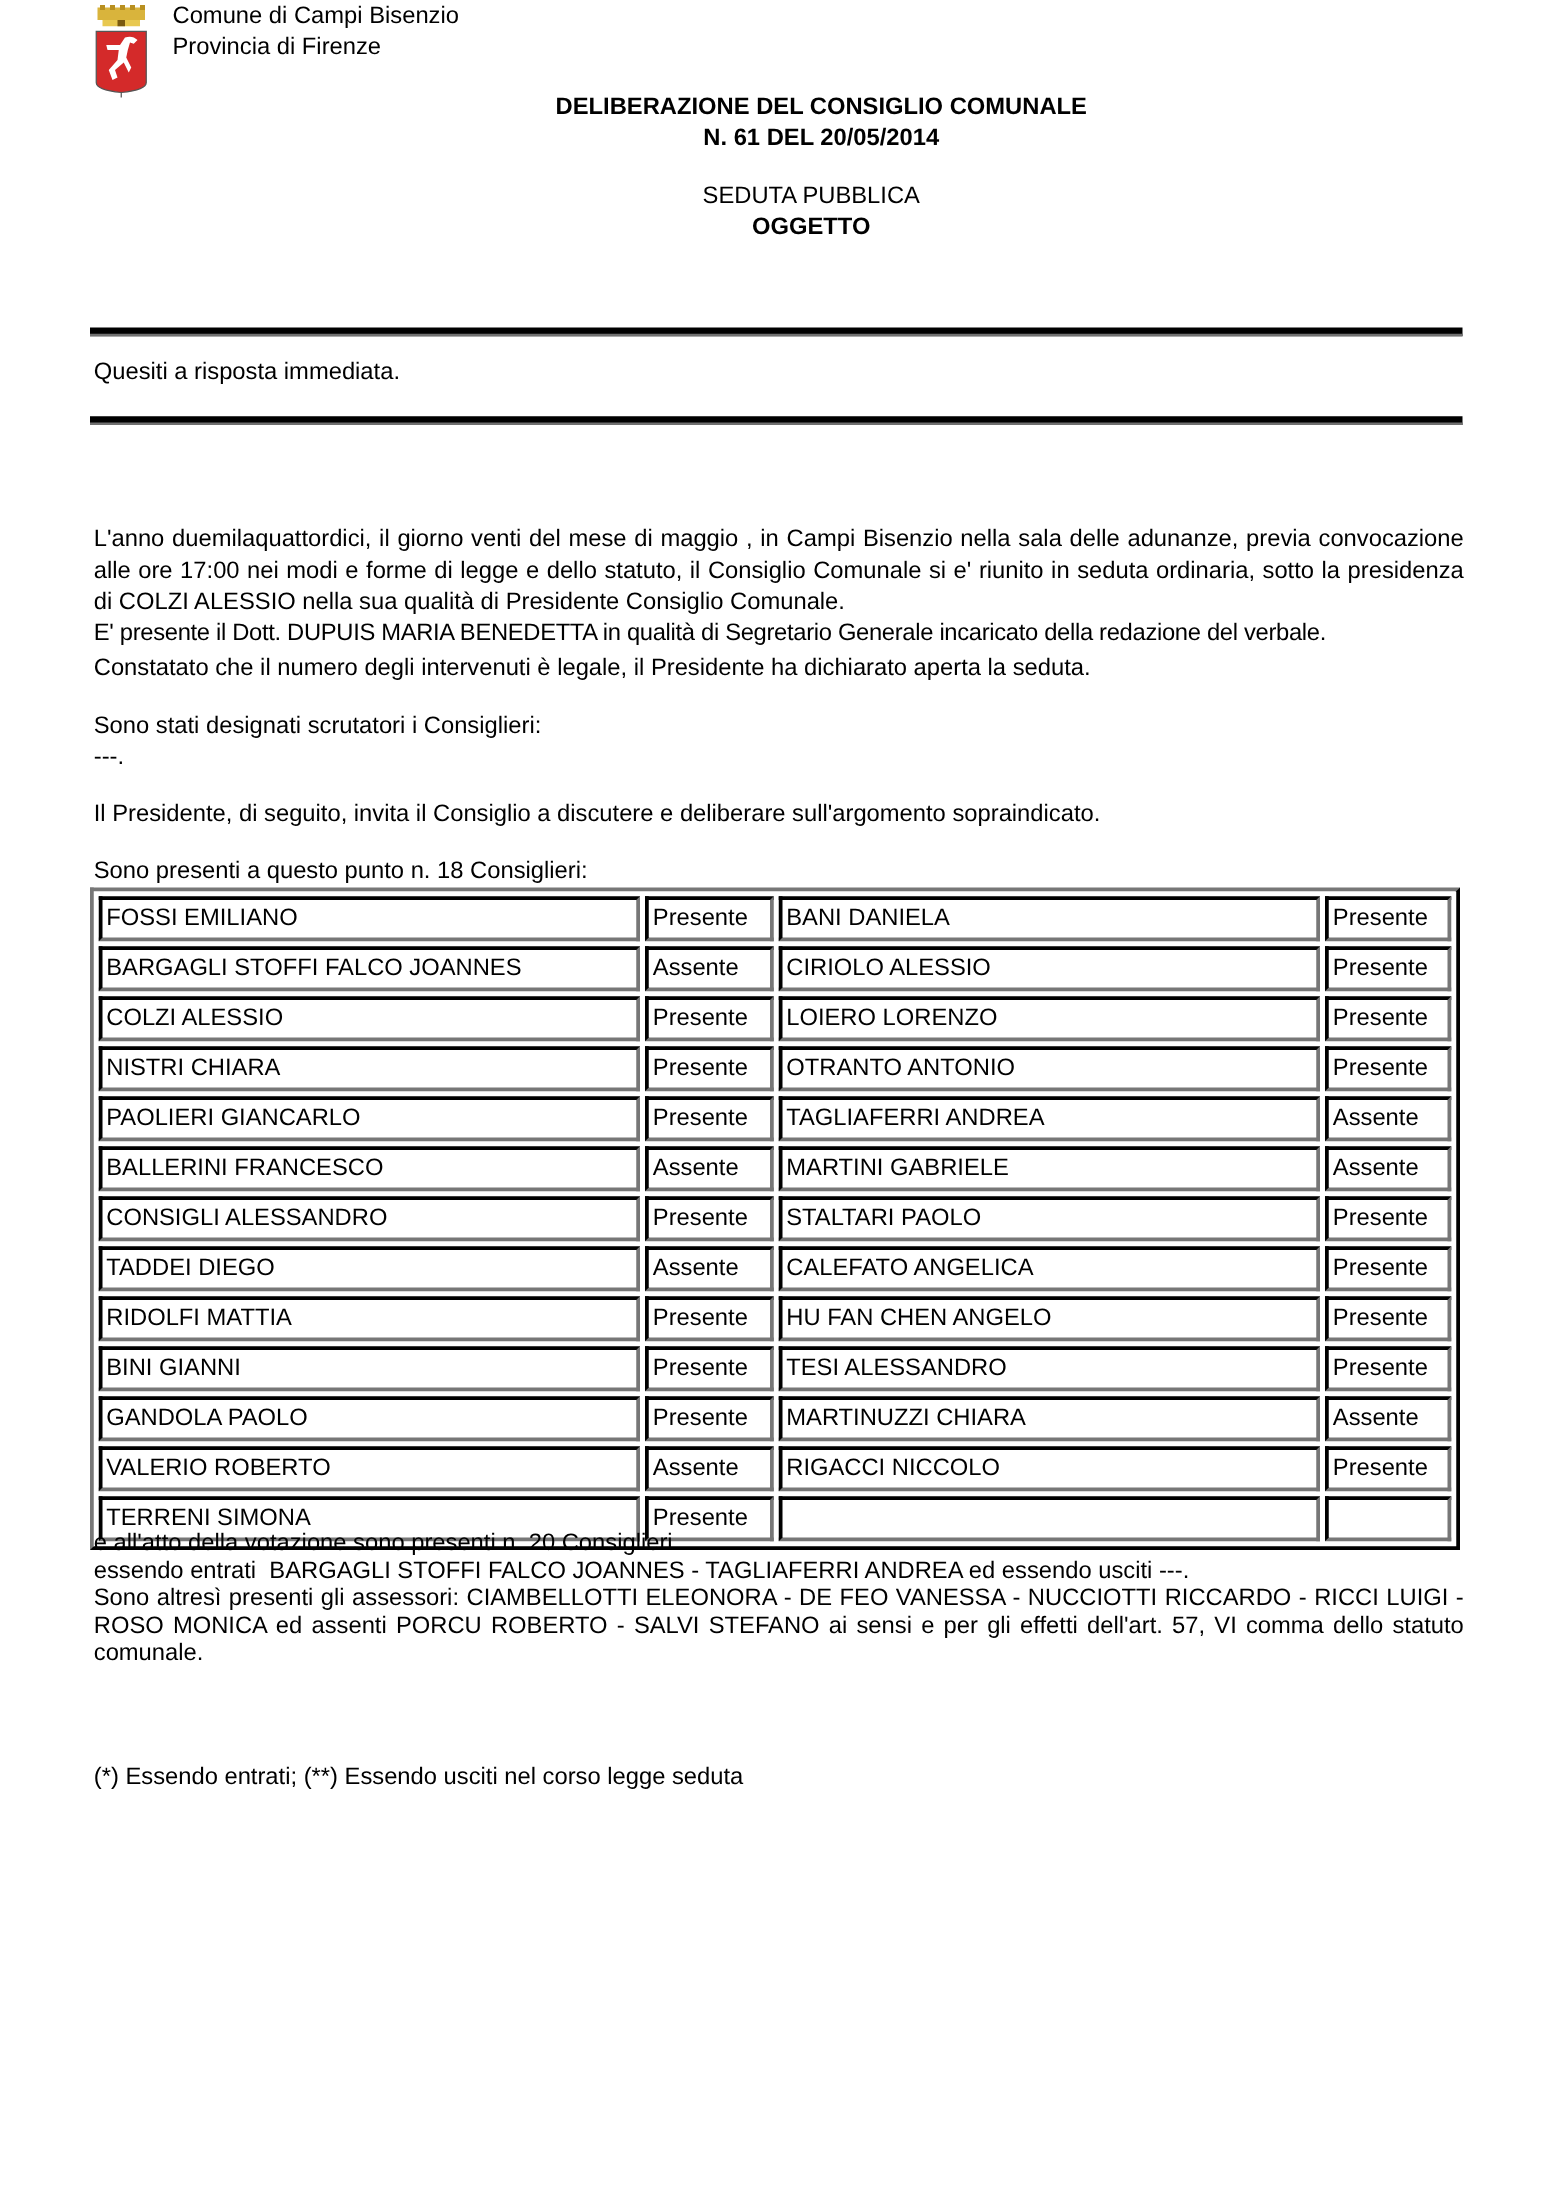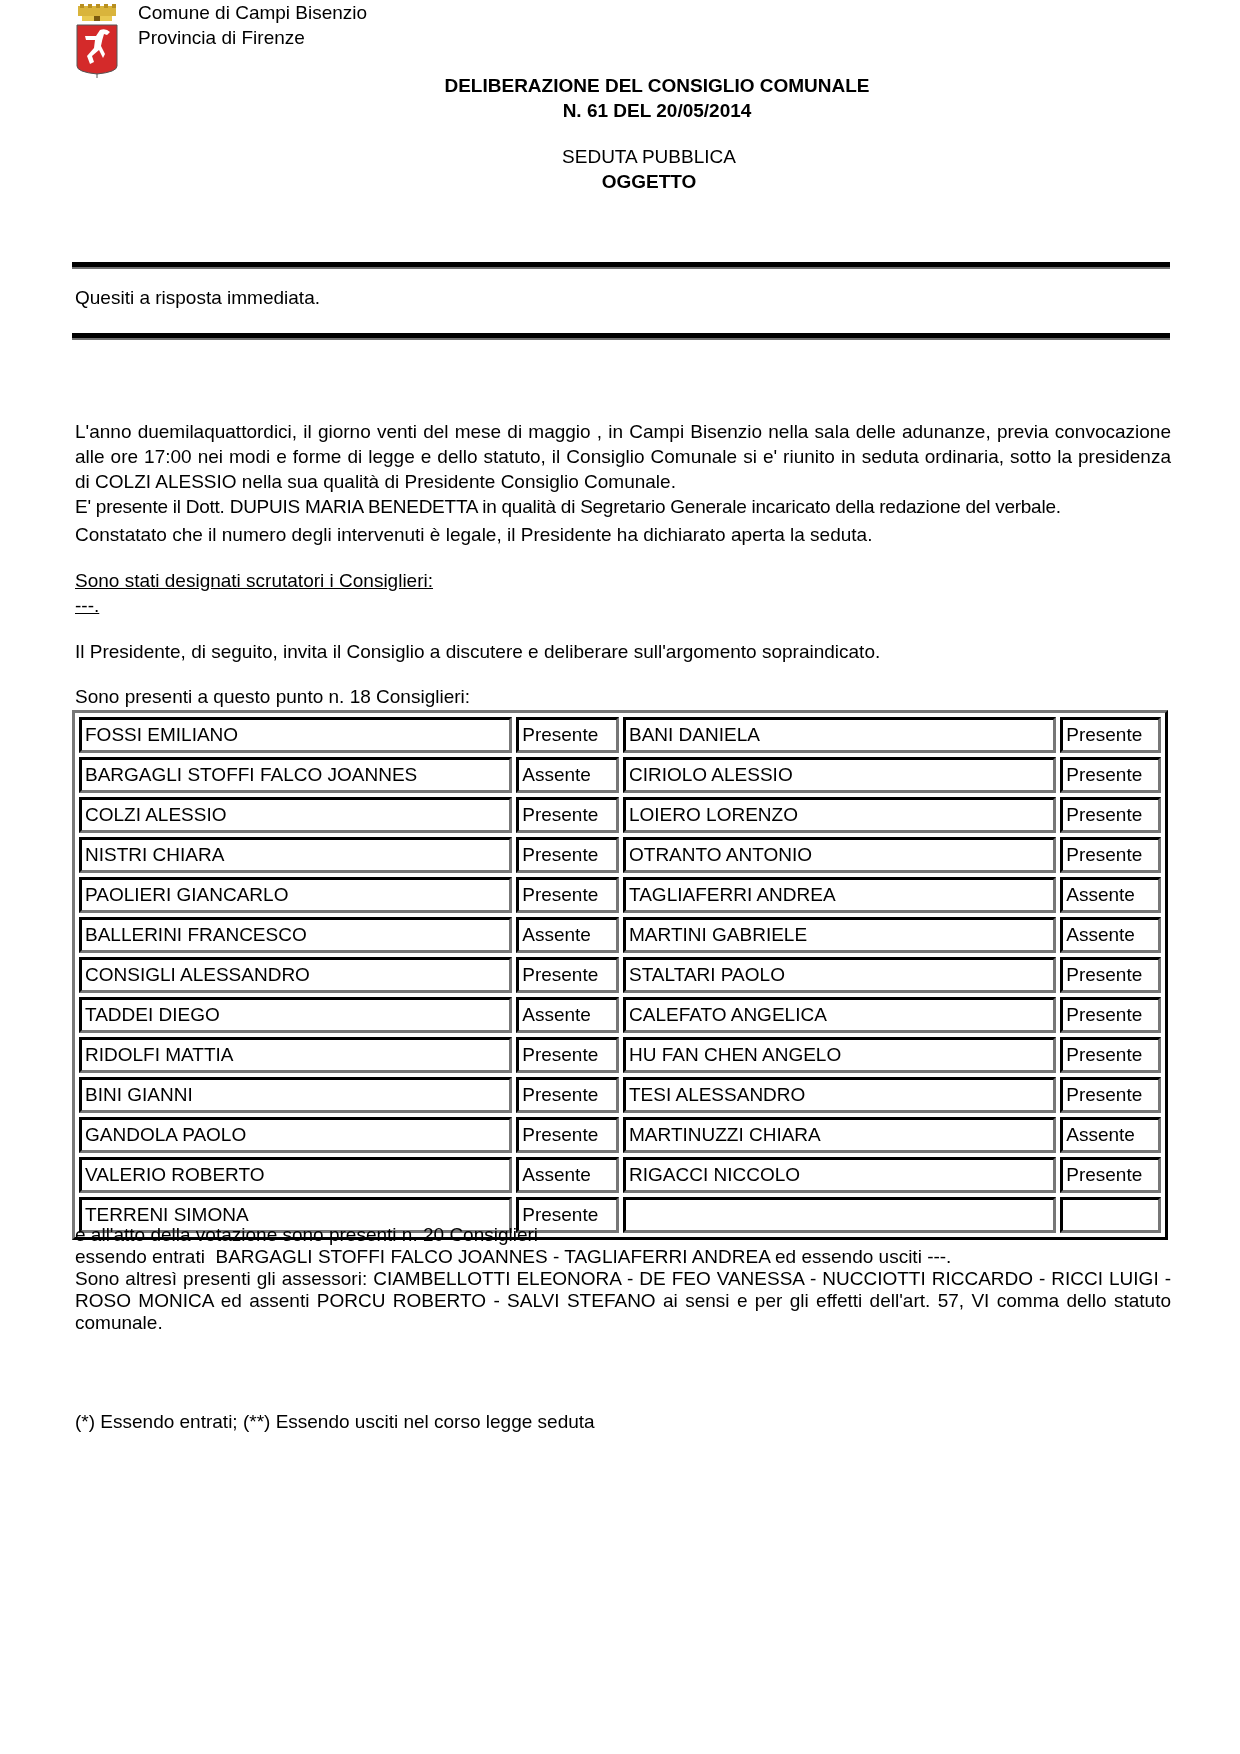--- a/index.html
+++ b/index.html
@@ -80,21 +80,21 @@
       width: 1096px;
       font-size: 19px;
       line-height: 25px;
     }
     .justify {
       text-align: justify;
       text-align-last: left;
     }
     .p1 { top: 400px; margin-top: 19px; }
     .p2 { top: 522px; }
-    .p3 { top: 568px; text-decoration: underline; }
+    .p3 { top: 568px; }
     .p4 { top: 639px; }
     .p5 { top: 684px; }
 
     
     .attendance {
       position: absolute;
       left: 72px; top: 710px;
       width: 1096px;
       border-collapse: separate;
       border-spacing: 4px;

